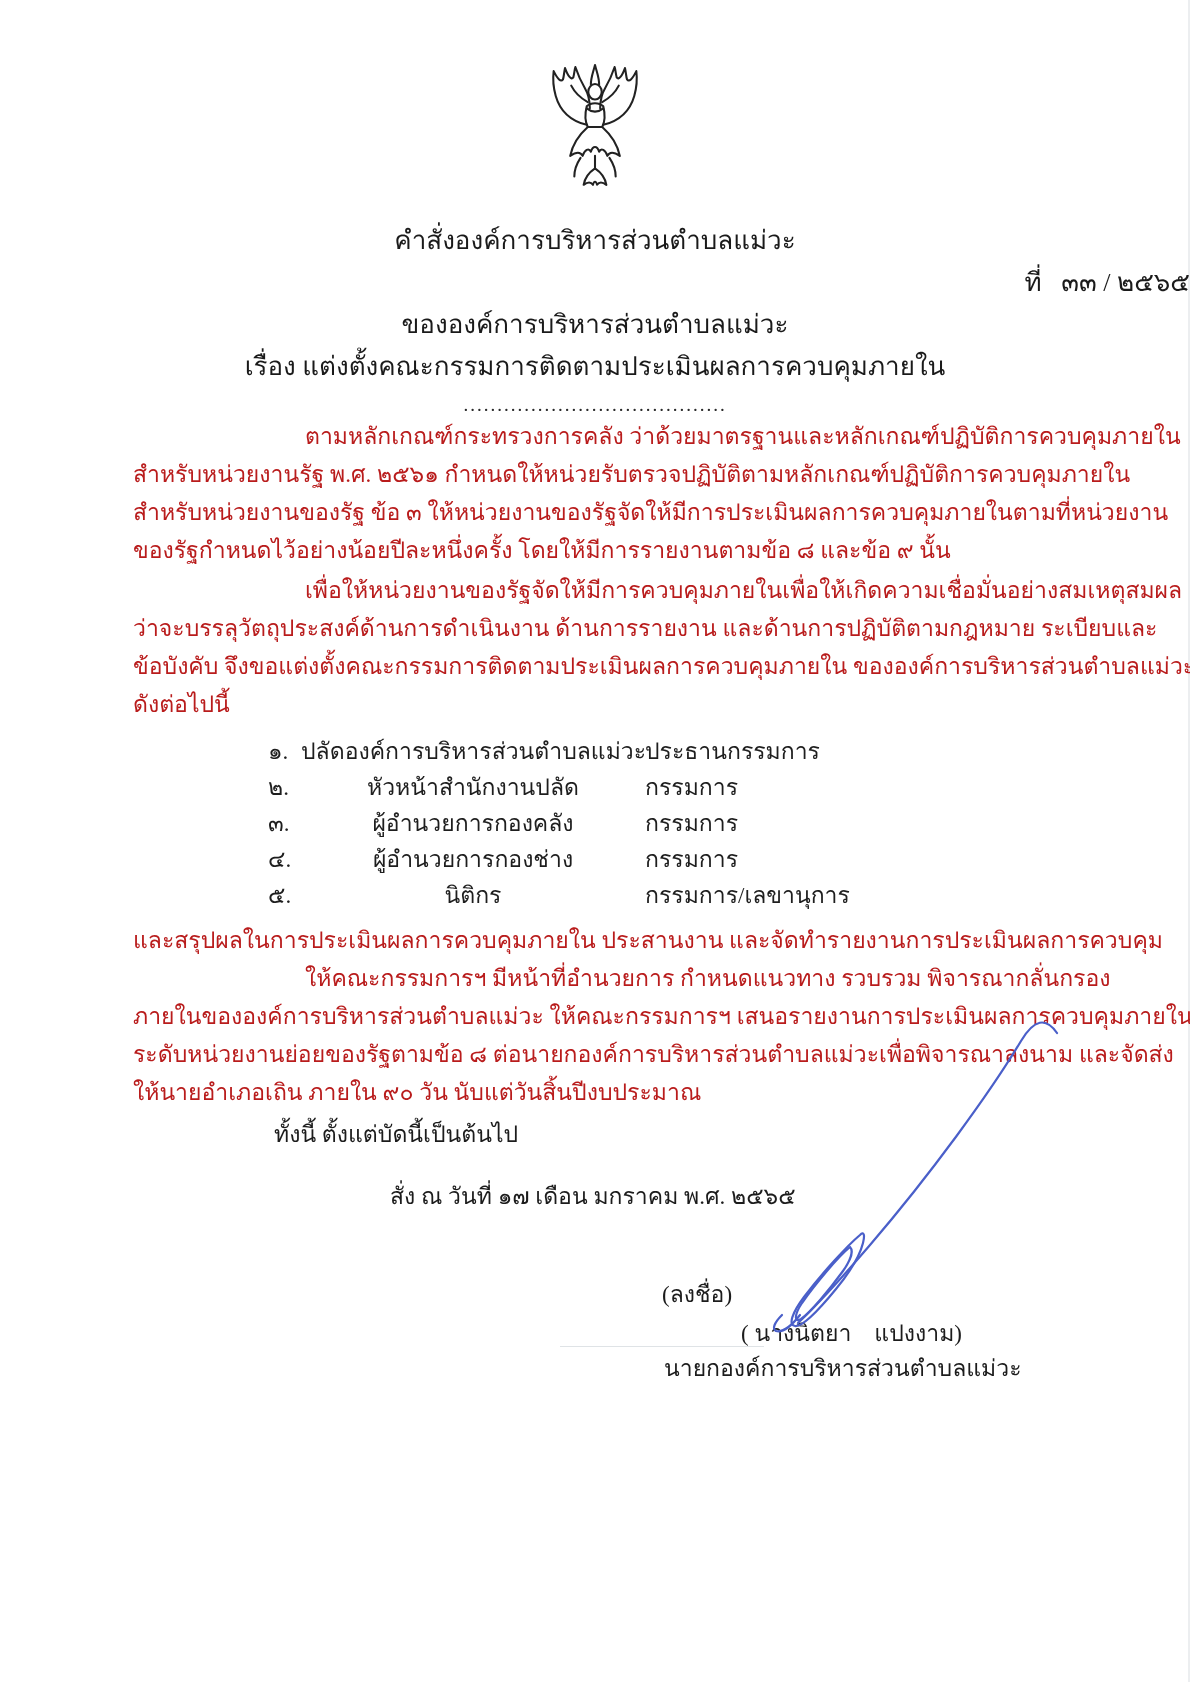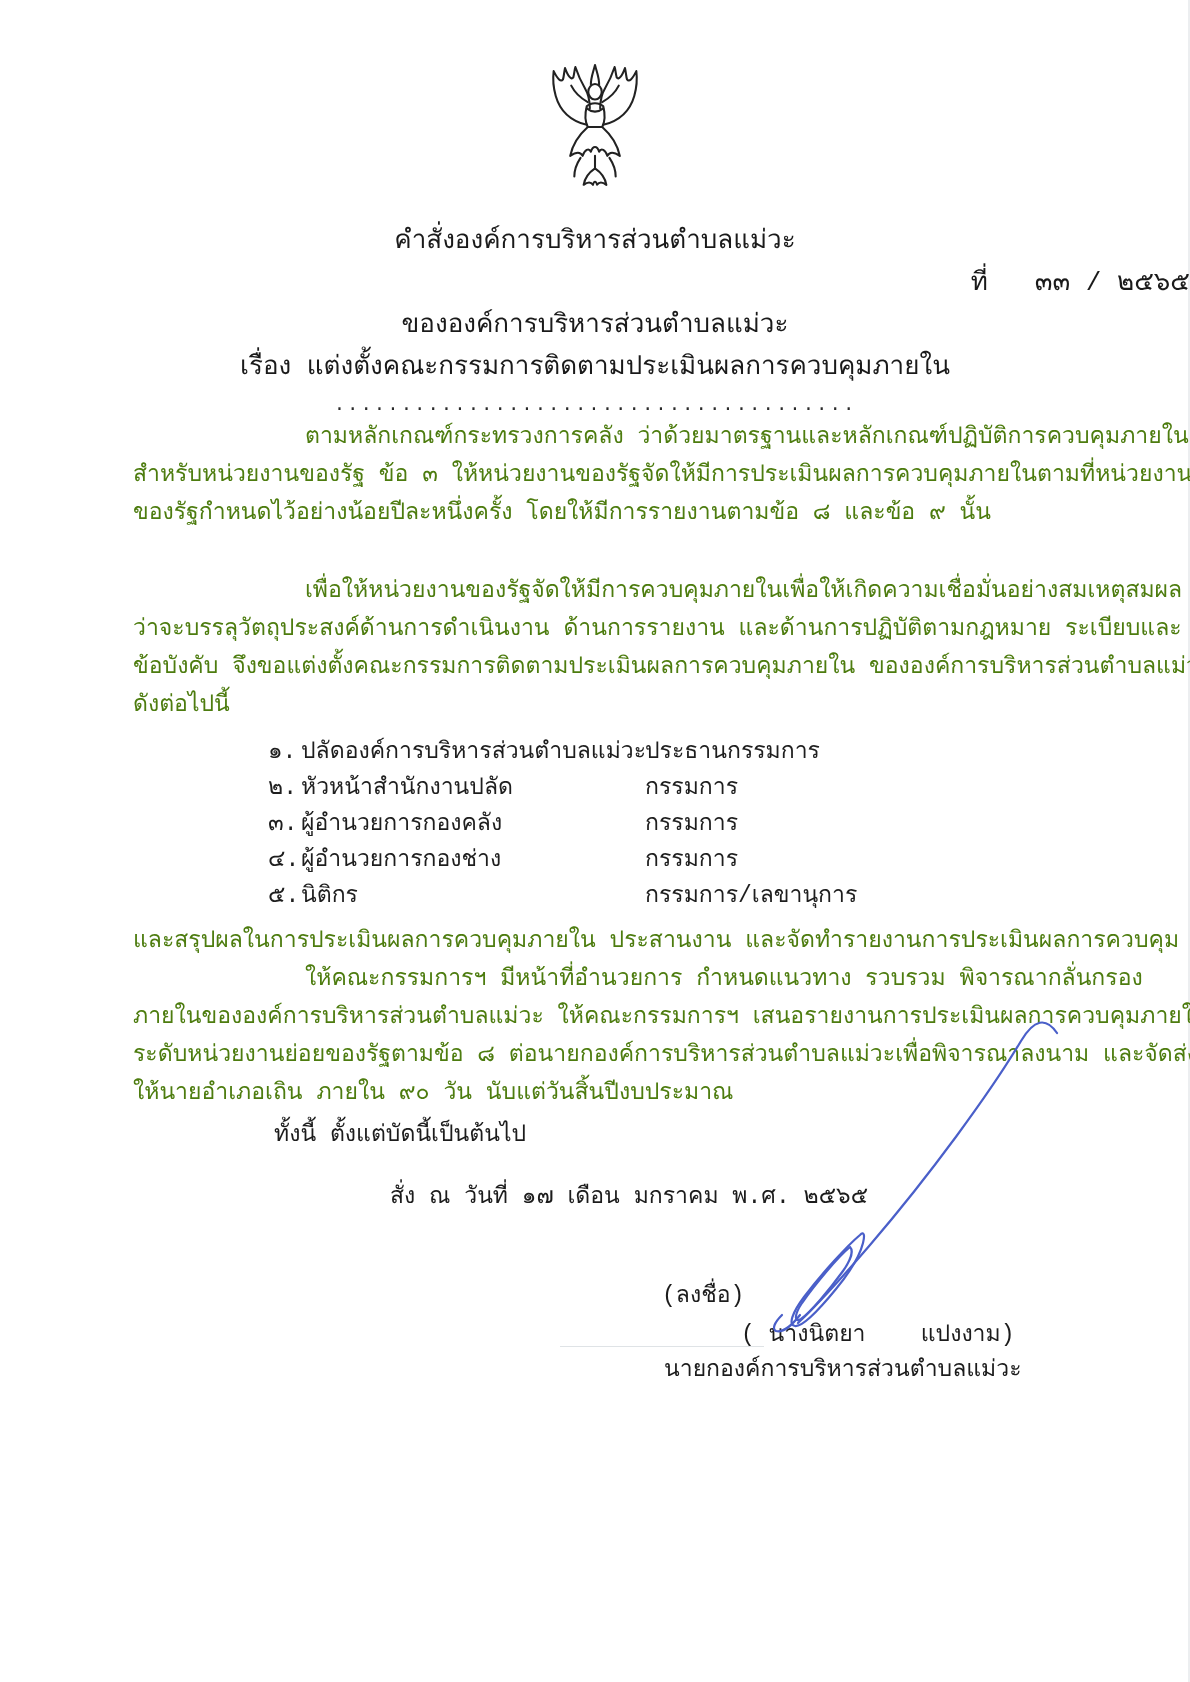--- a/index.html
+++ b/index.html
@@ -1,35 +1,35 @@
 <!DOCTYPE html>
 <html><head>
 <meta charset="utf-8">
 <style>
   html,body{margin:0;padding:0;background:#ffffff;}
   .page{
     position:relative;
     width:1190px;height:1682px;
     background:#ffffff;
-    font-family:Liberation Mono, monospace;
+    font-family:Liberation Serif, serif;
     color:#1c1c1c;
     overflow:hidden;
   }
   .edge-shadow{position:absolute;right:0;top:0;width:2px;height:100%;background:#eceef0;}
   .emblem{position:absolute;top:58px;left:50%;transform:translateX(-50%);width:124px;height:142px;}
   .doc-header{position:absolute;top:220px;left:0;width:100%;text-align:center;font-size:26px;line-height:42px;color:#1a1a1a;}
   .doc-header .pre{white-space:pre;text-align:right;}
   .dots{font-size:19px;letter-spacing:2px;line-height:34px;color:#2a2a2a;}
-  .bodyblock{position:absolute;left:133px;width:936px;font-size:23px;line-height:38px;color:#4d7c0f;}
+  .bodyblock{position:absolute;left:133px;width:936px;font-size:23px;line-height:38px;color:#b91c1c;}
   .line{white-space:nowrap;}
   .first{padding-left:172px;}
   .committee{position:absolute;left:268px;top:734px;font-size:23px;color:#1e1e1e;}
   .c-row{display:flex;height:36px;line-height:36px;align-items:flex-start;}
   .c-no{width:33px;flex:0 0 auto;}
-  .c-name{width:344px;flex:0 0 auto;white-space:nowrap;}
+  .c-name{width:344px;flex:0 0 auto;white-space:nowrap;text-align:center;}
   .c-role{white-space:nowrap;}
   .effective{position:absolute;left:274px;top:1116px;font-size:23px;line-height:38px;}
   .dateline{position:absolute;left:390px;top:1178px;font-size:23px;line-height:38px;}
   .sign-label{position:absolute;left:662px;top:1276px;font-size:23px;}
   .signer-name{position:absolute;left:705px;top:1315px;font-size:23px;white-space:pre;margin-left:36px;}
   .signer-title{position:absolute;left:664px;top:1350px;font-size:23px;white-space:nowrap;}
   .scan-artifact{position:absolute;left:560px;top:1346px;width:204px;height:1px;background:#dfe3e6;}
   .signature-svg{position:absolute;left:700px;top:995px;width:400px;height:360px;pointer-events:none;}
 </style>
 </head>
@@ -56,20 +56,21 @@
   <div class="doc-header">
     <div>คำสั่งองค์การบริหารส่วนตำบลแม่วะ</div>
     <div class="pre">ที่   ๓๓ / ๒๕๖๕</div>
     <div>ขององค์การบริหารส่วนตำบลแม่วะ</div>
     <div>เรื่อง แต่งตั้งคณะกรรมการติดตามประเมินผลการควบคุมภายใน</div>
     <div class="dots">.......................................</div>
   </div>
 
   <div class="bodyblock" style="top:418px;">
     <div class="line first">ตามหลักเกณฑ์กระทรวงการคลัง ว่าด้วยมาตรฐานและหลักเกณฑ์ปฏิบัติการควบคุมภายใน</div>
+    <div class="line">สำหรับหน่วยงานรัฐ พ.ศ. ๒๕๖๑ กำหนดให้หน่วยรับตรวจปฏิบัติตามหลักเกณฑ์ปฏิบัติการควบคุมภายใน</div>
     <div class="line">สำหรับหน่วยงานของรัฐ ข้อ ๓ ให้หน่วยงานของรัฐจัดให้มีการประเมินผลการควบคุมภายในตามที่หน่วยงาน</div>
     <div class="line">ของรัฐกำหนดไว้อย่างน้อยปีละหนึ่งครั้ง โดยให้มีการรายงานตามข้อ ๘ และข้อ ๙ นั้น</div>
   </div>
 
   <div class="bodyblock" style="top:572px;">
     <div class="line first">เพื่อให้หน่วยงานของรัฐจัดให้มีการควบคุมภายในเพื่อให้เกิดความเชื่อมั่นอย่างสมเหตุสมผล</div>
     <div class="line">ว่าจะบรรลุวัตถุประสงค์ด้านการดำเนินงาน ด้านการรายงาน และด้านการปฏิบัติตามกฎหมาย ระเบียบและ</div>
     <div class="line">ข้อบังคับ จึงขอแต่งตั้งคณะกรรมการติดตามประเมินผลการควบคุมภายใน ขององค์การบริหารส่วนตำบลแม่วะ</div>
     <div class="line">ดังต่อไปนี้</div>
   </div>

